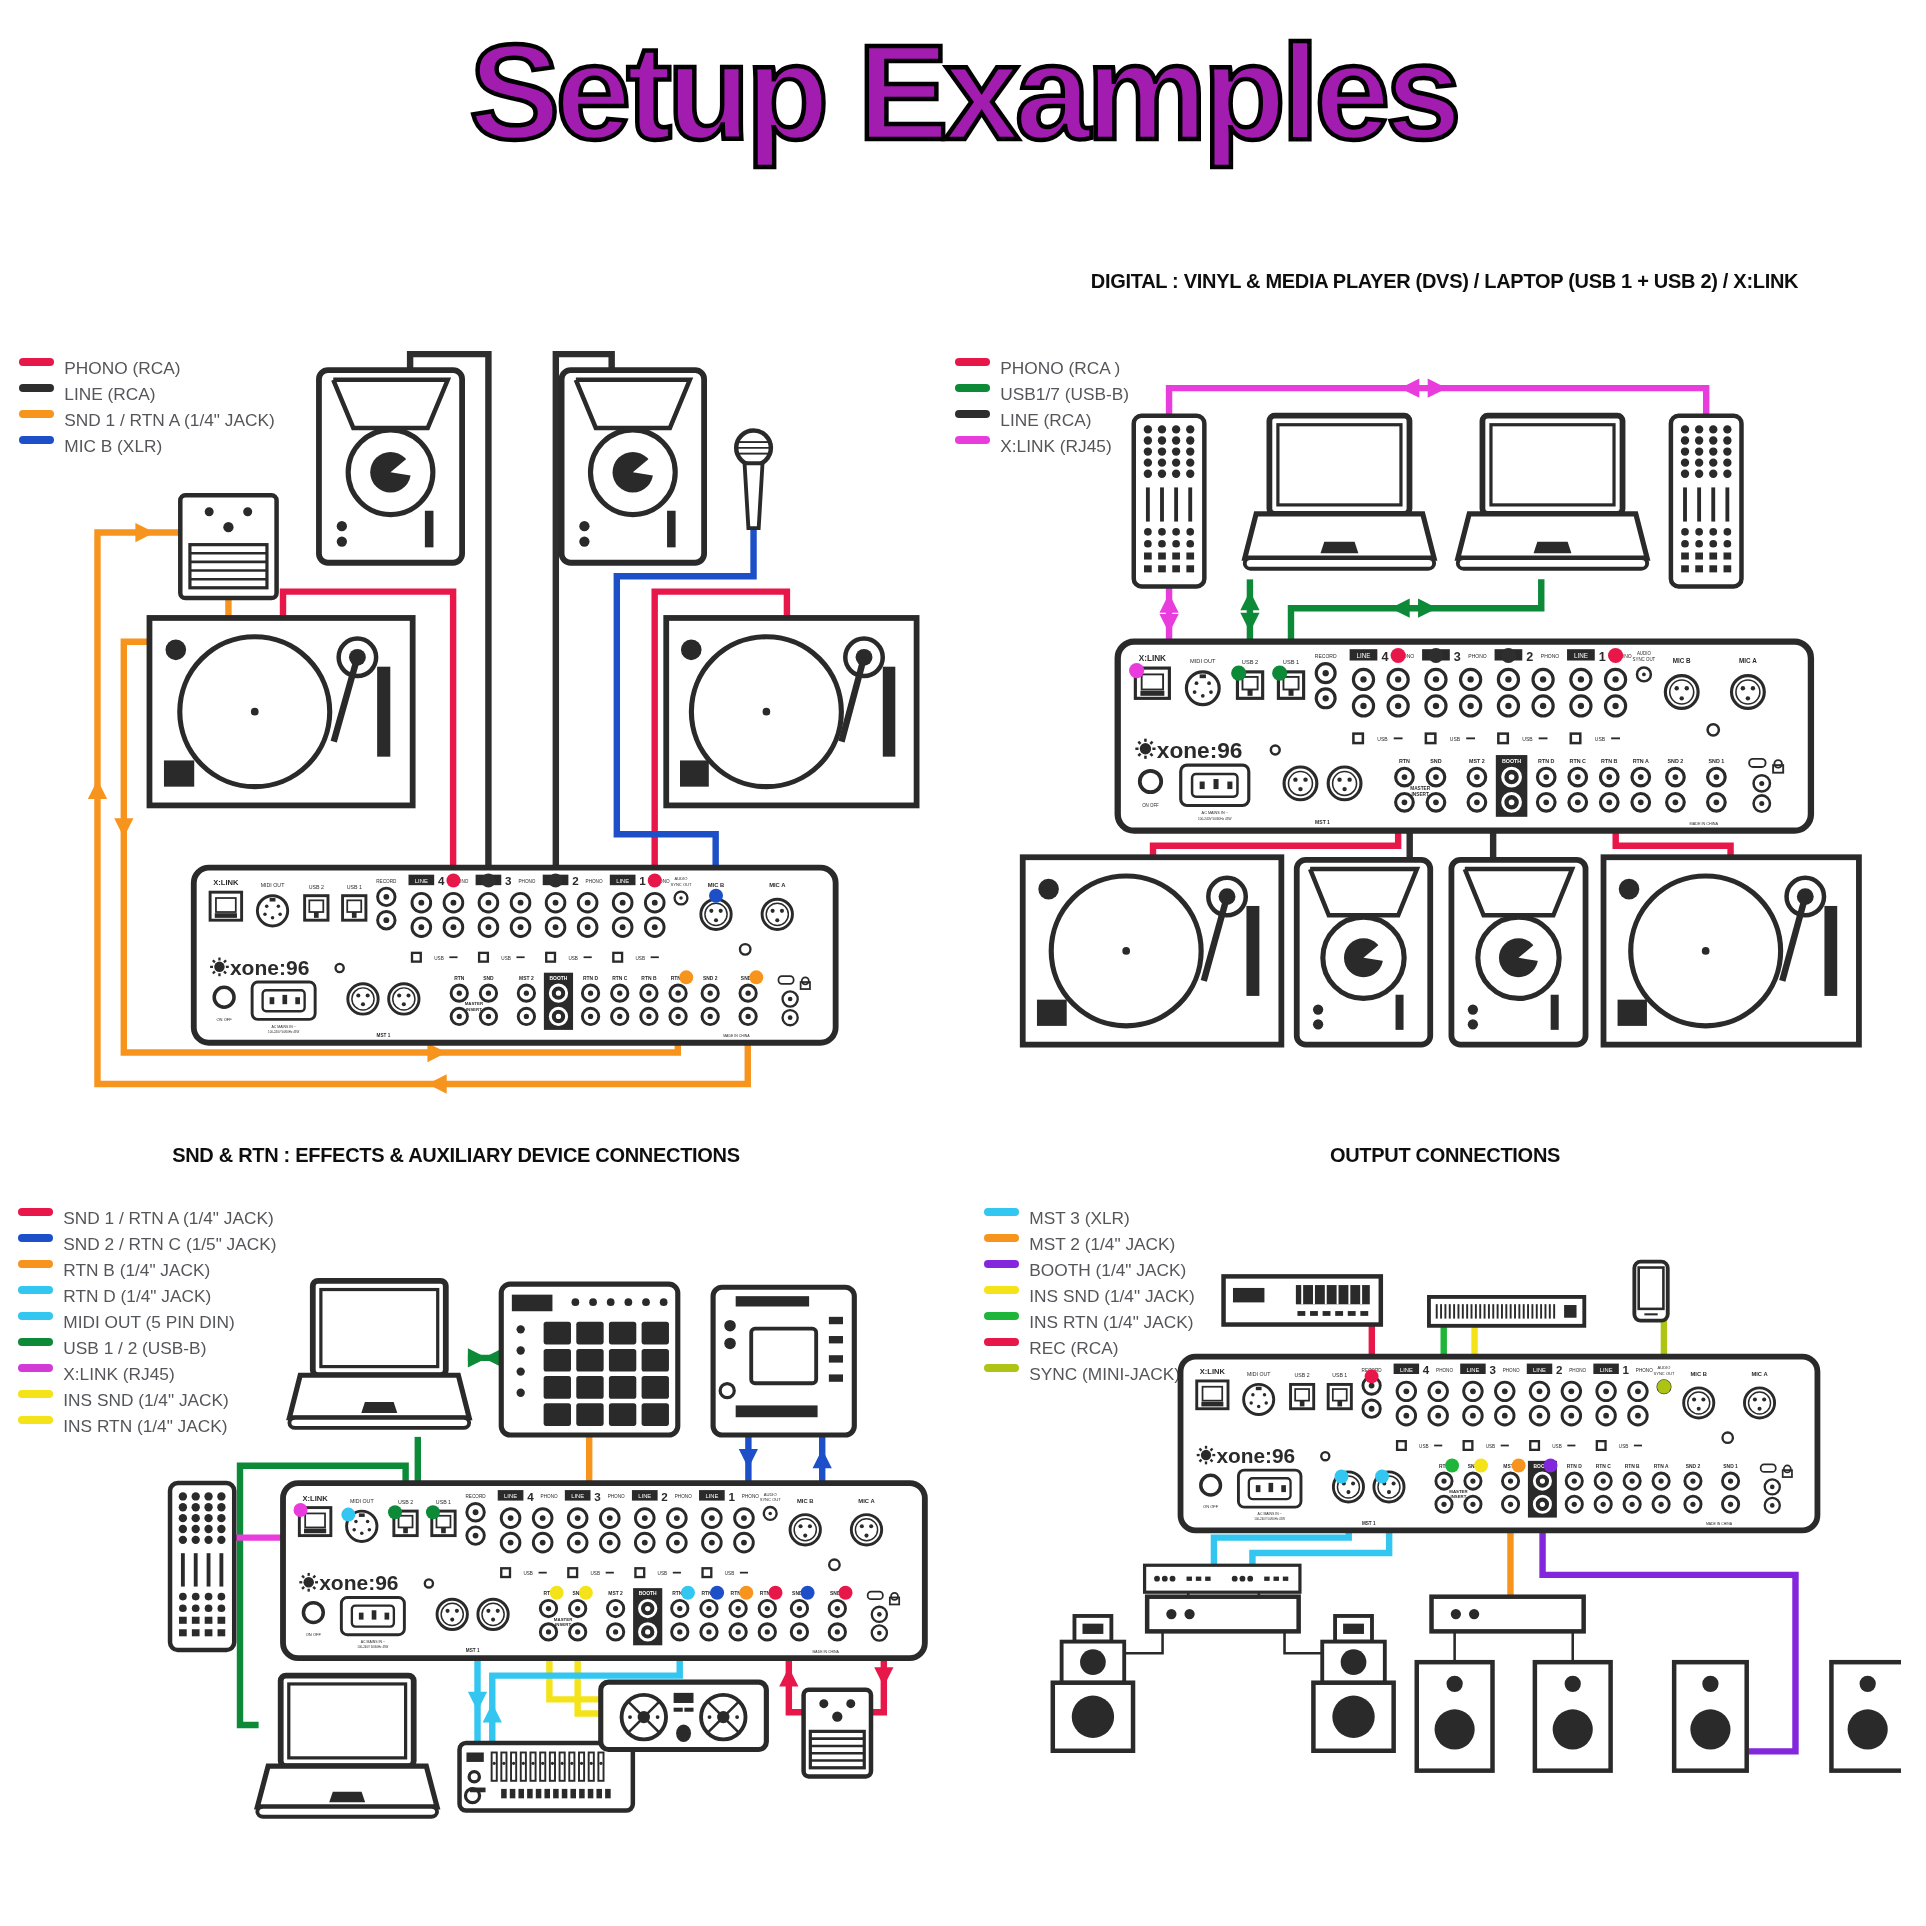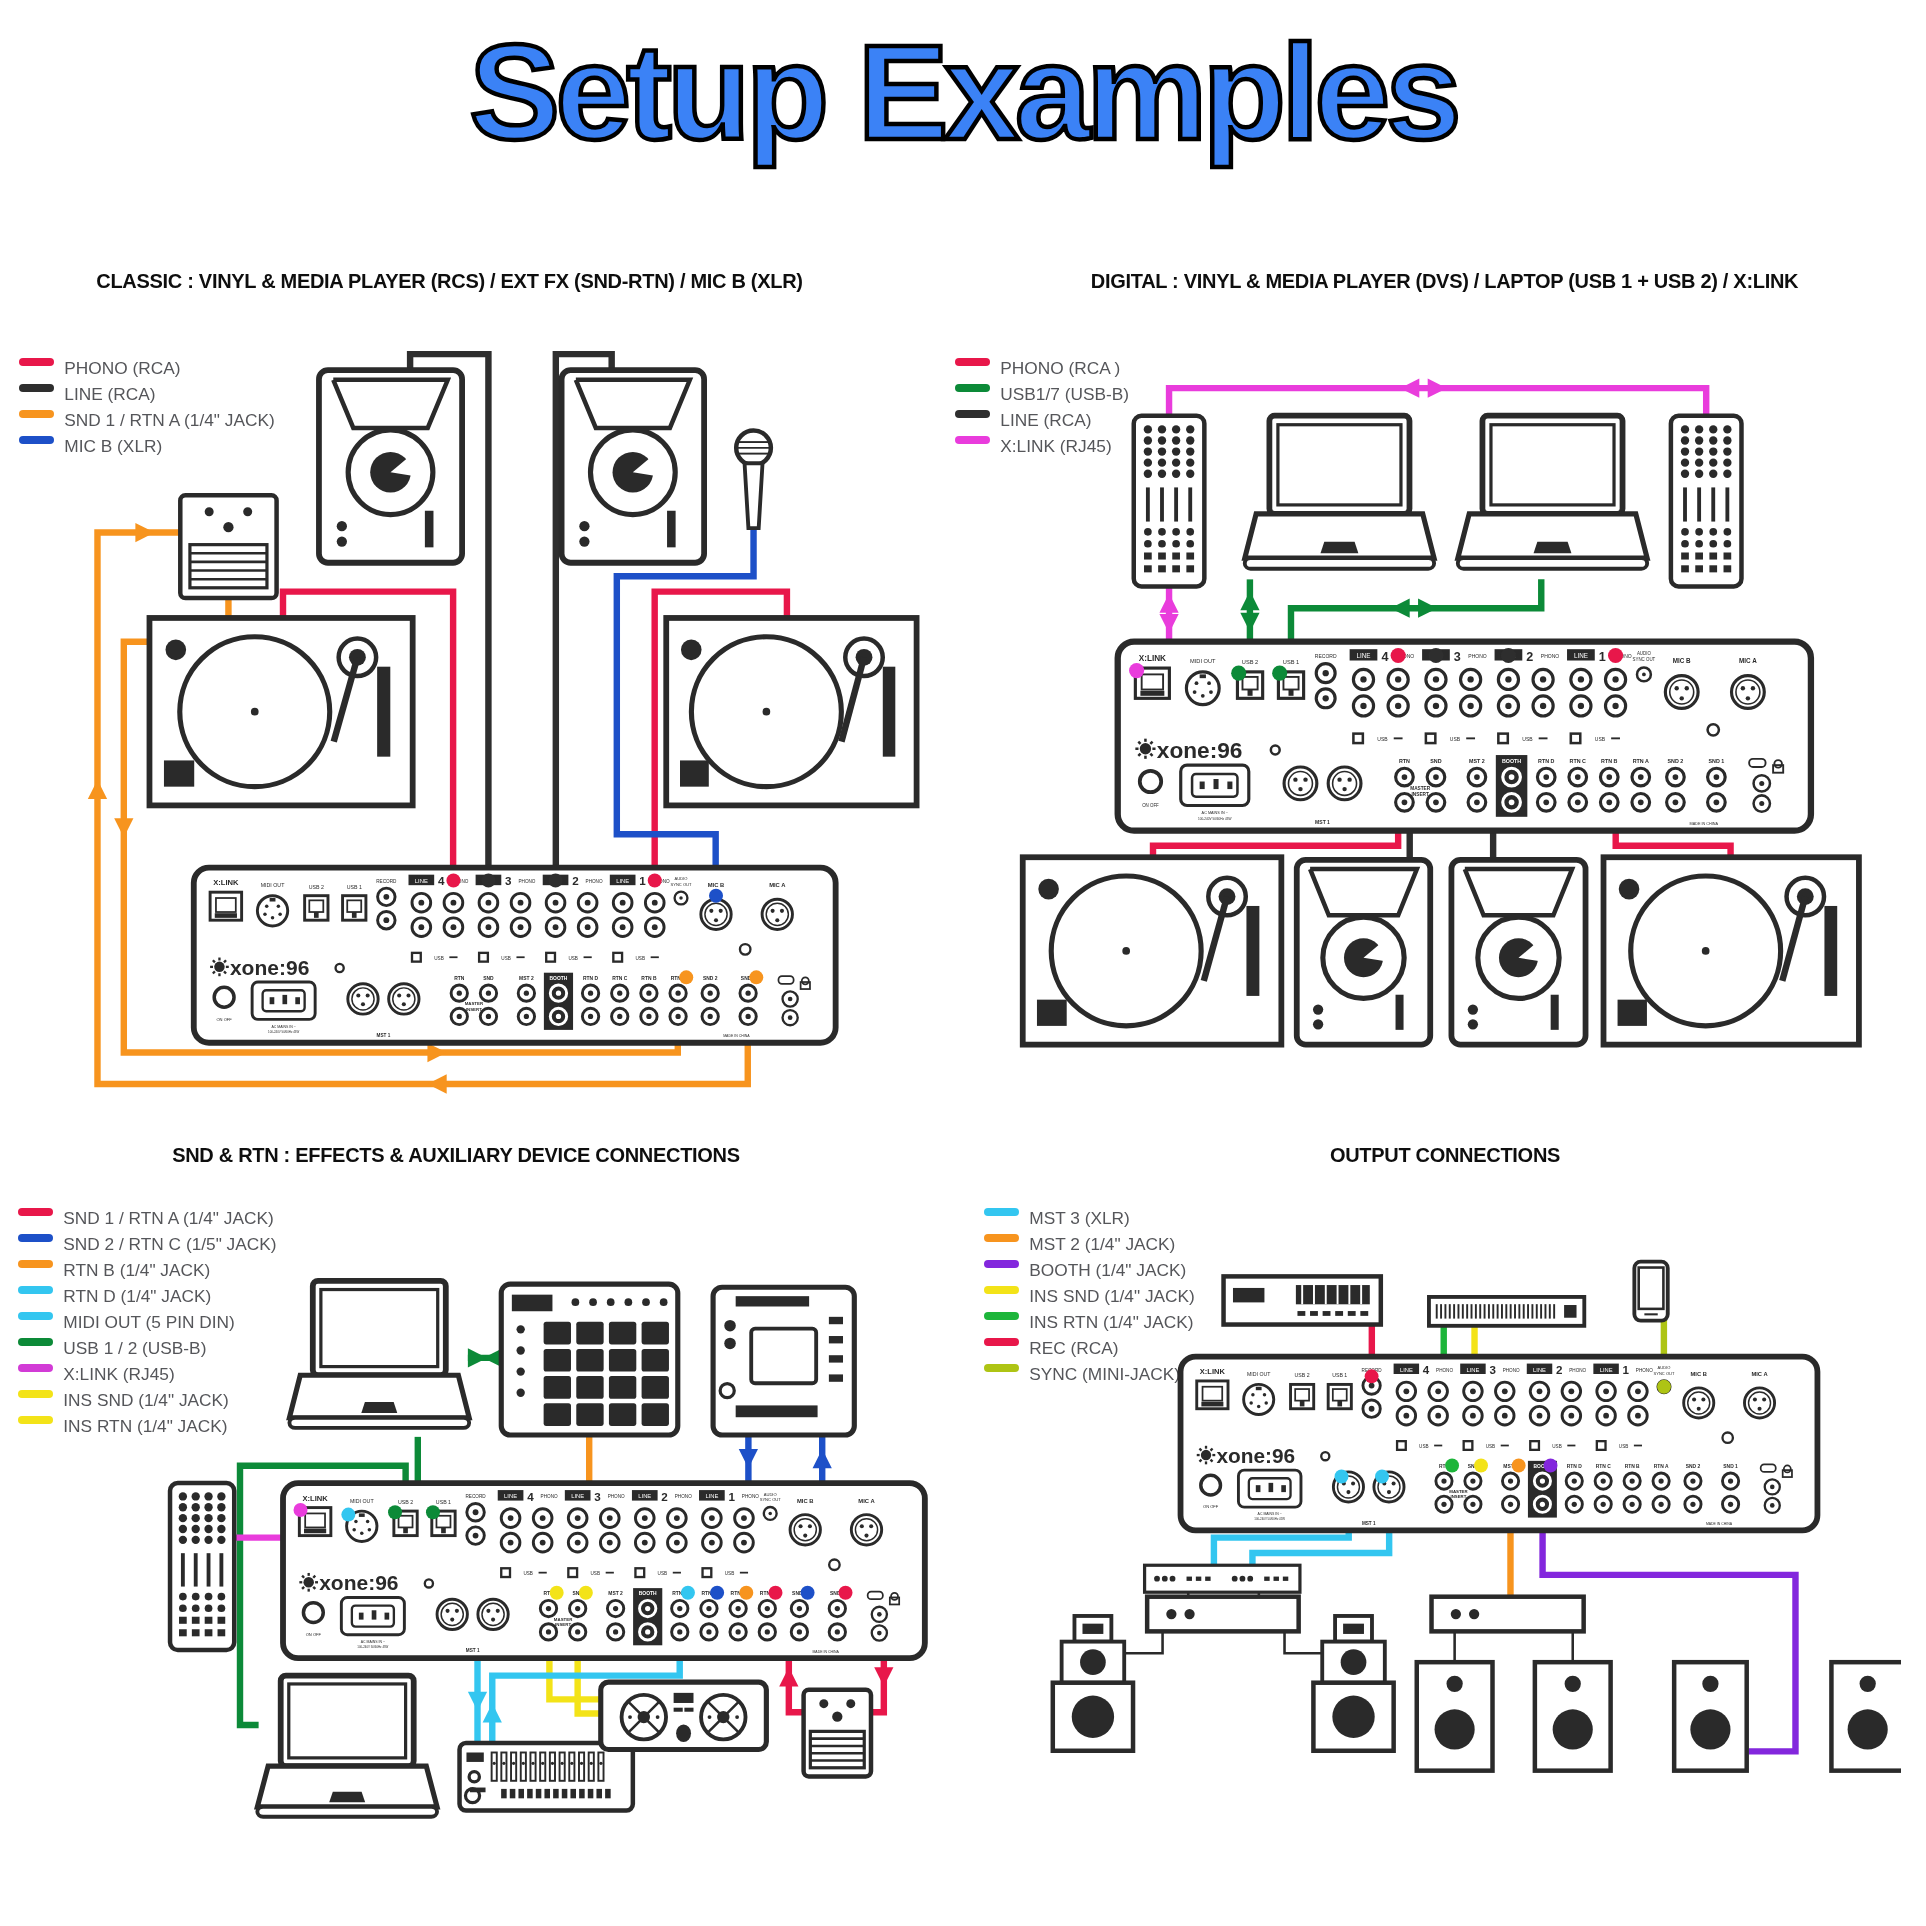--- a/index.html
+++ b/index.html
@@ -1,19 +1,19 @@
 <!DOCTYPE html>
 <html style="font-size:10.3px"><head>
 <meta charset="utf-8">
 <style>
   html,body{margin:0;padding:0;background:#fff;}
   .page{position:relative;width:1926px;height:1926px;background:#fff;overflow:hidden;
         font-family:"Liberation Sans",sans-serif;}
   .title{position:absolute;left:0;top:14px;width:100%;text-align:center;
-         font-size:136px;font-weight:bold;color:#3b82f6;letter-spacing:-4.5px;
+         font-size:136px;font-weight:bold;color:#a21caf;letter-spacing:-4.5px;
          -webkit-text-stroke:4.5px #000;}
   .sec-header{position:absolute;font-size:20px;font-weight:bold;color:#0e0e0e;
               text-align:center;letter-spacing:-0.3px;}
   .h-q1{left:13px;top:270px;width:873px;}
   .h-q2{left:995px;top:270px;width:899px;}
   .h-q3{left:26px;top:1144px;width:860px;}
   .h-q4{left:1002px;top:1144px;width:886px;}
   .legend{position:absolute;}
   .lg-q1{left:19px;top:358px;}
   .lg-q2{left:955px;top:358px;}
@@ -27,21 +27,20 @@
   .q2{left:989px;top:340px;}
   .q3{left:26px;top:1252px;}
   .q4{left:989px;top:1252px;}
 </style>
 </head>
 <body>
 
 <div class="page">
   <div class="title">Setup Examples</div>
 
-  <div class="sec-header h-q1">CLASSIC : VINYL &amp; MEDIA PLAYER (RCS) / EXT FX (SND-RTN) / MIC B (XLR)</div>
   <div class="sec-header h-q2">DIGITAL : VINYL &amp; MEDIA PLAYER (DVS) / LAPTOP (USB 1 + USB 2) / X:LINK</div>
   <div class="sec-header h-q3">SND &amp; RTN : EFFECTS &amp; AUXILIARY DEVICE CONNECTIONS</div>
   <div class="sec-header h-q4">OUTPUT CONNECTIONS</div>
 
   <div class="legend lg-q1" id="legend0">
       <div class="legend-item">
         <span class="swatch" style="background: rgb(232, 23, 74);"></span>
         <span class="legend-label">PHONO (RCA)</span>
       </div>
       <div class="legend-item">

